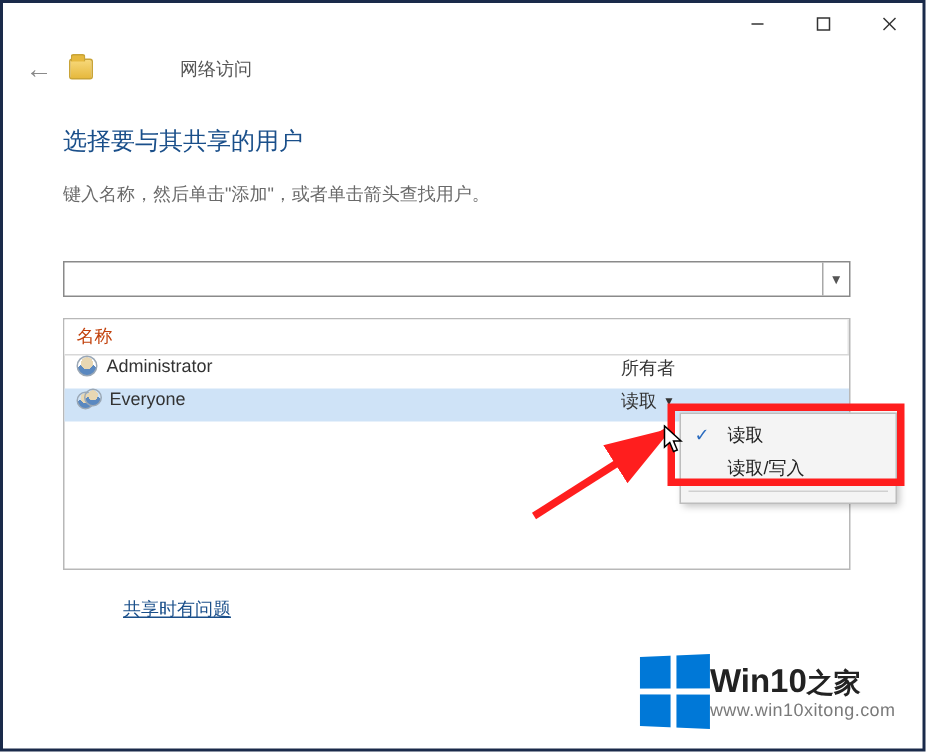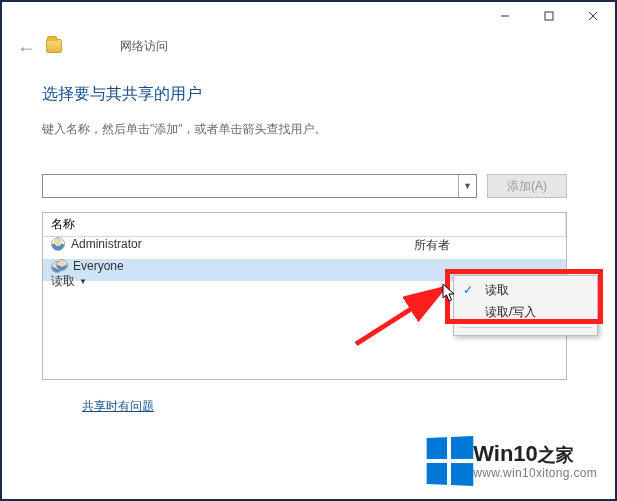--- a/index.html
+++ b/index.html
@@ -132,21 +132,21 @@
     height: 168px;
     position: relative;
     background: #fff;
   }
   .thead {
     display: flex;
     height: 24px;
     border-bottom: 1px solid #d8d8d8;
     background: #fff;
     font-size: 12px;
-    color: #000000;
+    color: #c2410c;
     flex-direction: column;
   }
   .th {
     display: flex;
     align-items: center;
     padding: 0 8px;
   }
   .th.name { flex: 1; border-right: 1px solid #e4e4e4; }
   .th.perm { width: 160px; }
   .row {
@@ -185,21 +185,21 @@
     content: "";
     position: absolute;
     width: 10px; height: 10px;
     border-radius: 50%;
     background: radial-gradient(circle at 50% 35%, #e8d7b3 40%, transparent 41%),
                 radial-gradient(circle at 50% 110%, #5a88c0 60%, transparent 61%);
     border: 1px solid #9aa7b5;
   }
   .group-icon::before { left: 0; top: 2px; }
   .group-icon::after  { left: 5px; top: 0; }
-  .row.selected { background: #cfe3f7; flex-direction: column; }
+  .row.selected { background: #cfe3f7; }
   .dd-caret { font-size: 8px; color: #333; }
   
   .menu {
     position: absolute;
     left: 451px;
     top: 273px;
     width: 145px;
     background: #f4f4f4;
     border: 1px solid #bdbdbd;
     box-shadow: 2px 2px 5px rgba(0,0,0,0.25);
@@ -316,21 +316,20 @@
     <div class="heading">选择要与其共享的用户</div>
     <div class="instr">键入名称，然后单击"添加"，或者单击箭头查找用户。</div>
 
     <div class="input-row">
       <div class="combo">
         <input type="text" value="" style="">
         <div class="dd">
             <span>▼</span>
           </div>
       </div>
-      <div class="addbtn">添加(A)</div>
     </div>
 
     <div class="table">
       <div class="thead">
         <div class="th name">名称</div>
       </div>
 
       <div class="row">
         <div class="cell-name">
           <span class="user-icon"></span>

